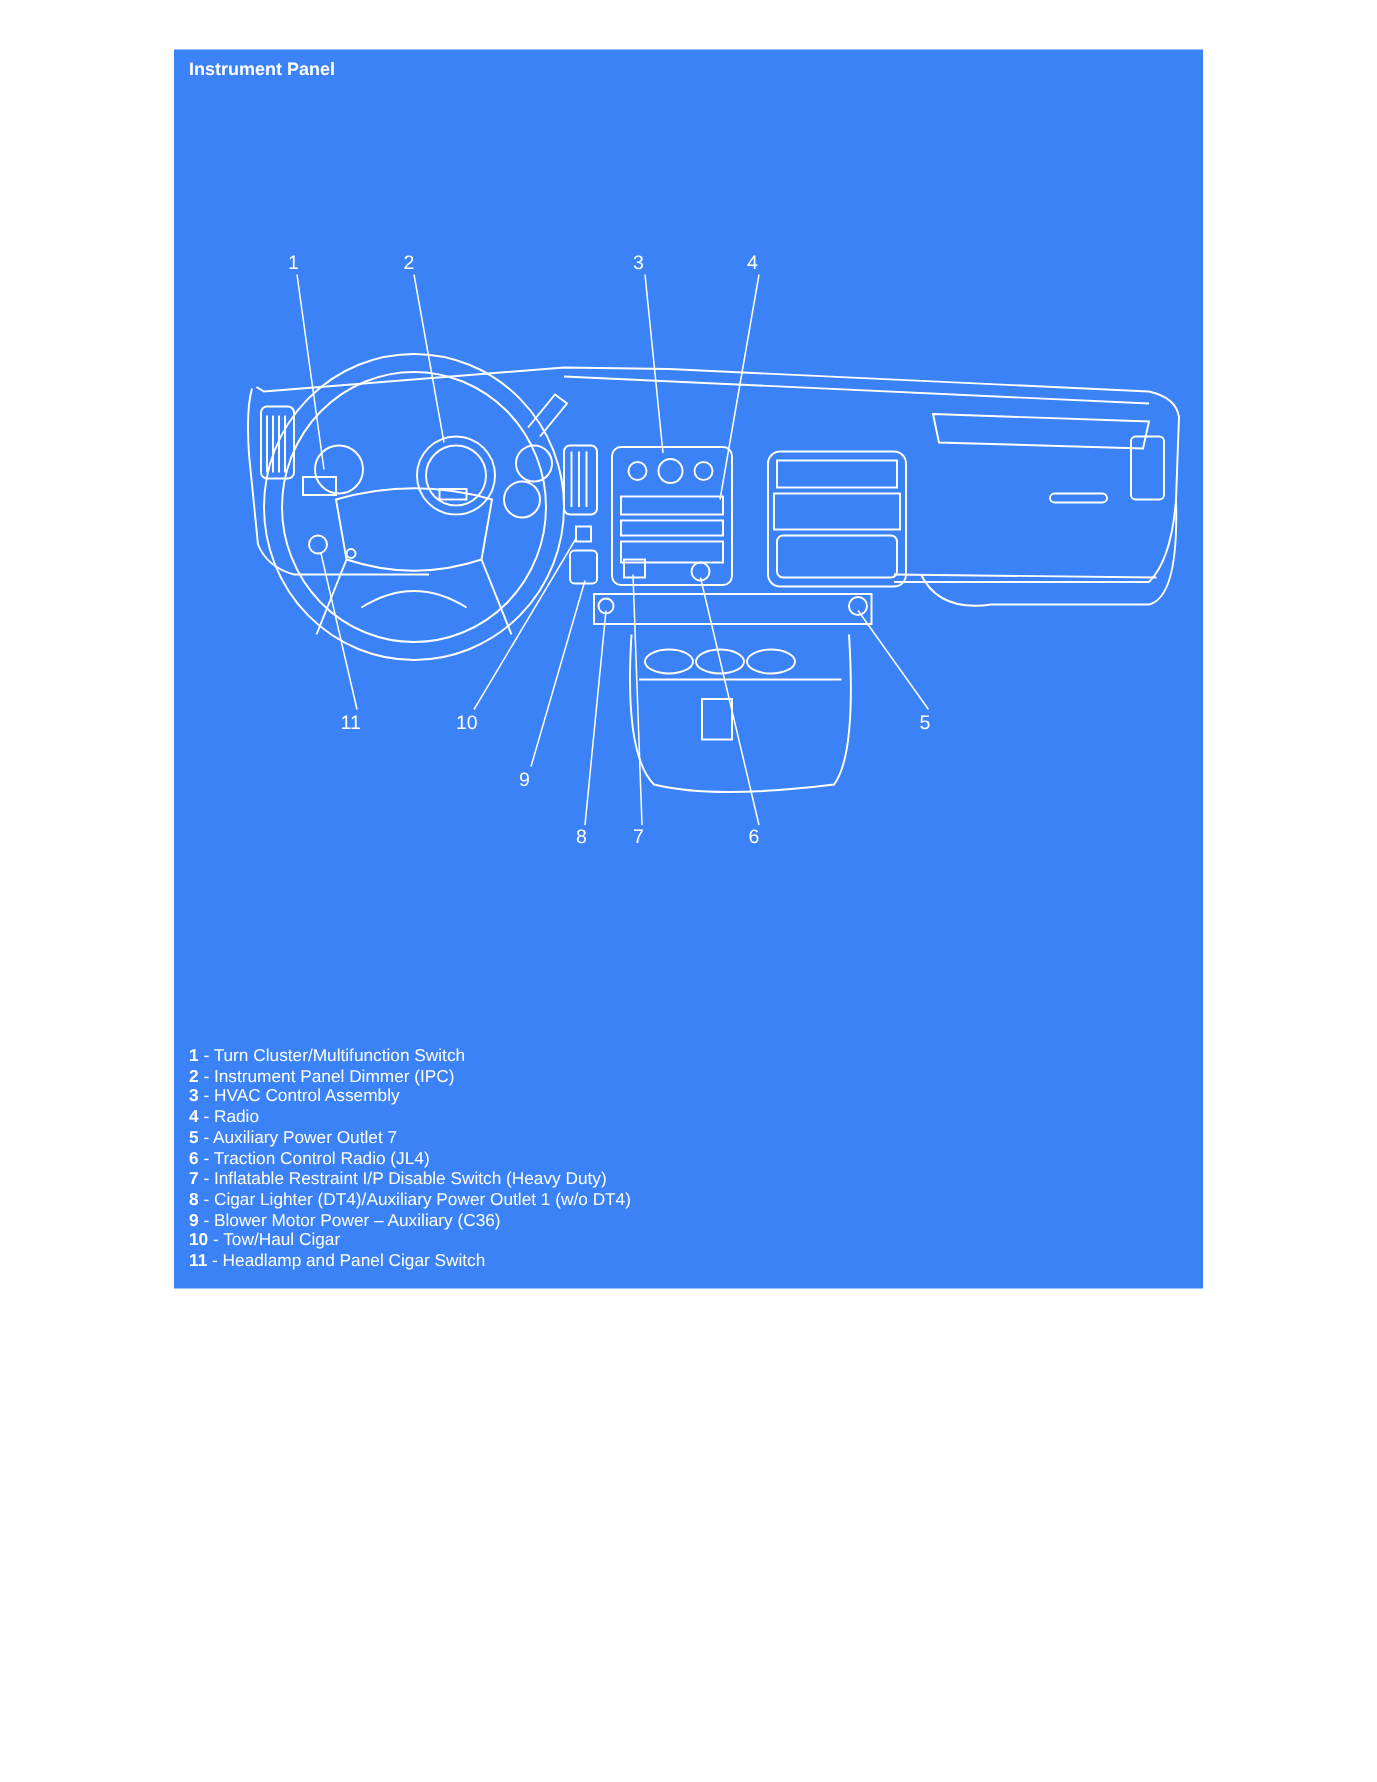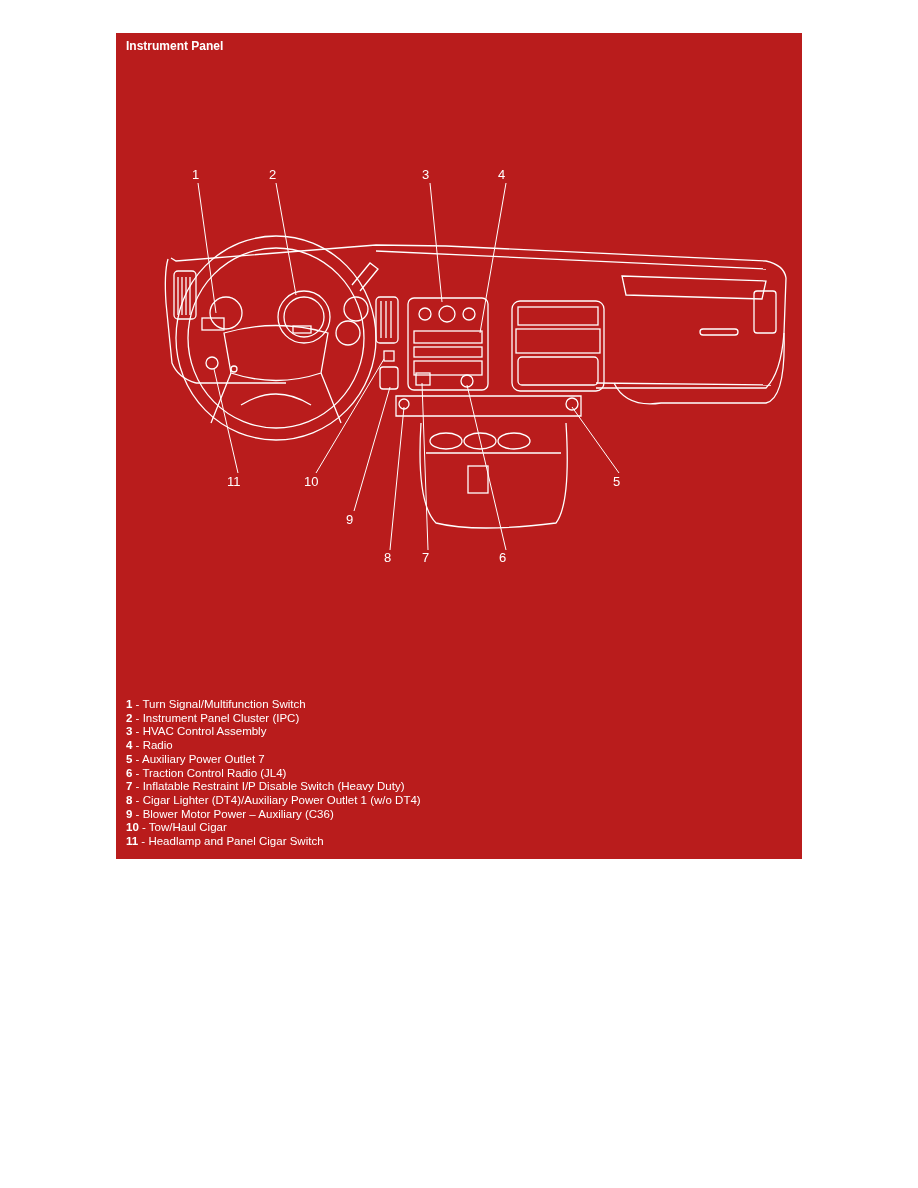--- a/index.html
+++ b/index.html
@@ -1,17 +1,17 @@
 <!DOCTYPE html>
 <html><head>
 <meta charset="utf-8">
 <style>
   html, body { margin: 0; padding: 0; background: #ffffff; }
   body { width: 918px; height: 1188px; position: relative; overflow: hidden; font-family: "Liberation Sans", sans-serif; }
-  .panel { position: absolute; left: 116px; top: 33px; width: 686px; height: 826px; background: #b91c1c; }
+  .panel { position: absolute; left: 116px; top: 33px; width: 686px; height: 826px; background: #3b82f6; }
   .title { position: absolute; left: 10px; top: 6px; color: #ffffff; font-weight: bold; font-size: 12px; }
   svg.drawing { position: absolute; left: 0; top: 0; }
   .callout { font-family: "Liberation Sans", sans-serif; font-size: 13px; fill: #ffffff; }
   .legend { position: absolute; left: 10px; top: 665px; color: #ffffff; font-size: 11.5px; line-height: 13.7px; }
   .legend .row { white-space: nowrap; }
   .legend .num { font-weight: bold; }
 </style>
 </head>
 <body>
 
@@ -130,22 +130,22 @@
       <text class="callout" x="383" y="529">6</text>
       <text class="callout" x="306" y="529">7</text>
       <text class="callout" x="268" y="529">8</text>
       <text class="callout" x="230" y="491">9</text>
       <text class="callout" x="188" y="453">10</text>
       <text class="callout" x="111" y="453">11</text>
     </g>
   </svg>
 
   <div class="legend">
-    <div class="row"><span class="num">1</span> - <span>Turn Signal/Multifunction Switch</span></div>
-    <div class="row"><span class="num">2</span> - <span>Instrument Panel Cluster (IPC)</span></div>
+    <div class="row"><span class="num">1</span> - <span>Turn Cluster/Multifunction Switch</span></div>
+    <div class="row"><span class="num">2</span> - <span>Instrument Panel Dimmer (IPC)</span></div>
     <div class="row"><span class="num">3</span> - <span>HVAC Control Assembly</span></div>
     <div class="row"><span class="num">4</span> - <span>Radio</span></div>
     <div class="row"><span class="num">5</span> - <span>Auxiliary Power Outlet 7</span></div>
     <div class="row"><span class="num">6</span> - <span>Traction Control Radio (JL4)</span></div>
     <div class="row"><span class="num">7</span> - <span>Inflatable Restraint I/P Disable Switch (Heavy Duty)</span></div>
     <div class="row"><span class="num">8</span> - <span>Cigar Lighter (DT4)/Auxiliary Power Outlet 1 (w/o DT4)</span></div>
     <div class="row"><span class="num">9</span> - <span>Blower Motor Power – Auxiliary (C36)</span></div>
     <div class="row"><span class="num">10</span> - <span>Tow/Haul Cigar</span></div>
     <div class="row"><span class="num">11</span> - <span>Headlamp and Panel Cigar Switch</span></div>
   </div>

